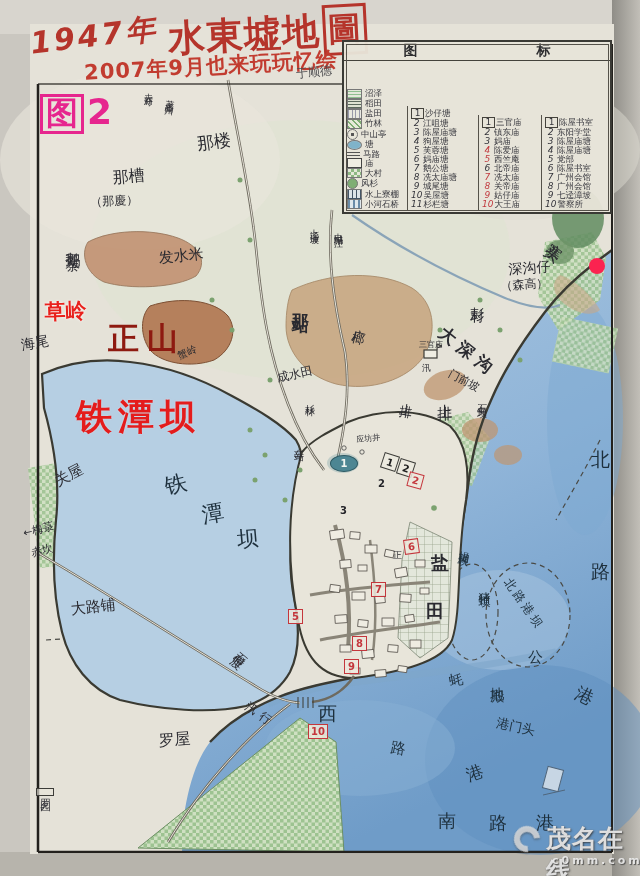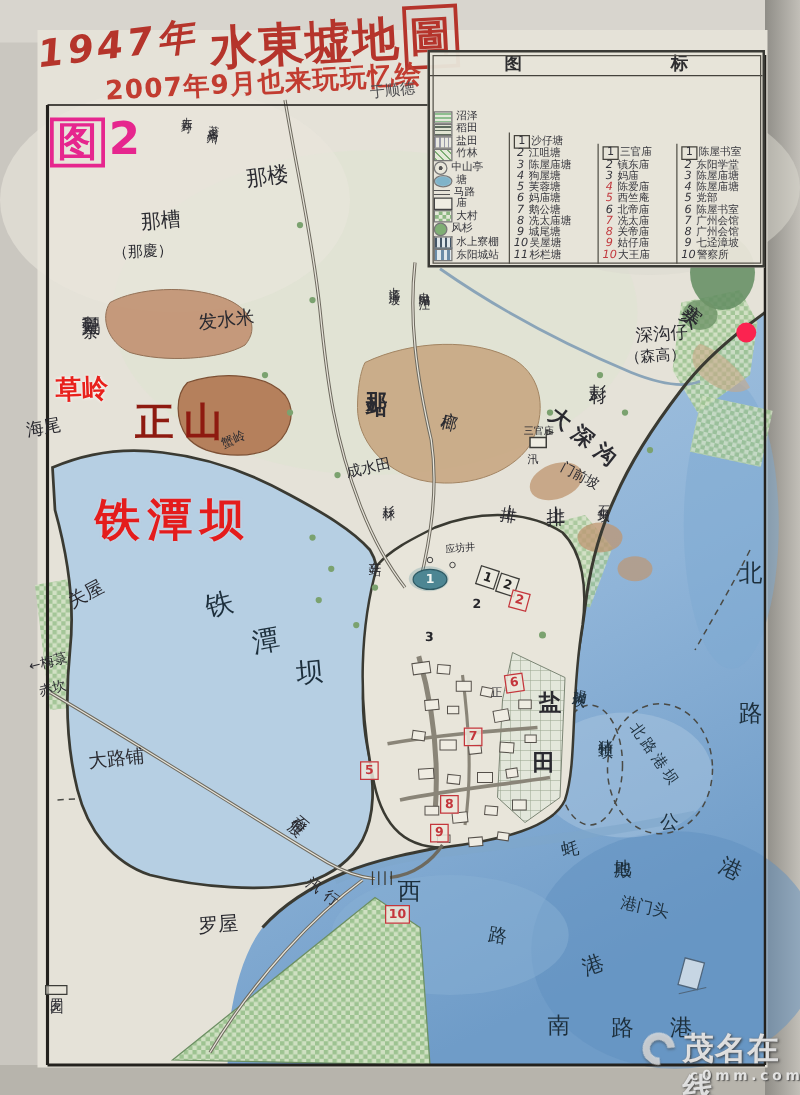--- a/index.html
+++ b/index.html
@@ -315,21 +315,21 @@
           <div class="litem">
             <span class="ic ic-fir"></span>
             <span>风杉</span>
           </div>
           <div class="litem">
             <span class="ic ic-stilt"></span>
             <span>水上寮棚</span>
           </div>
           <div class="litem">
             <span class="ic ic-bridge"></span>
-            <span>东阳城站</span>
+            <span>小河石桥</span>
           </div>
         </div>
       <div class="lcol lc2" id="col-ponds">
           <div class="litem">
             <span class="num nbox">1</span>
             <span>沙仔塘</span>
           </div>
           <div class="litem">
             <span class="num">2</span>
             <span>江咀塘</span>

